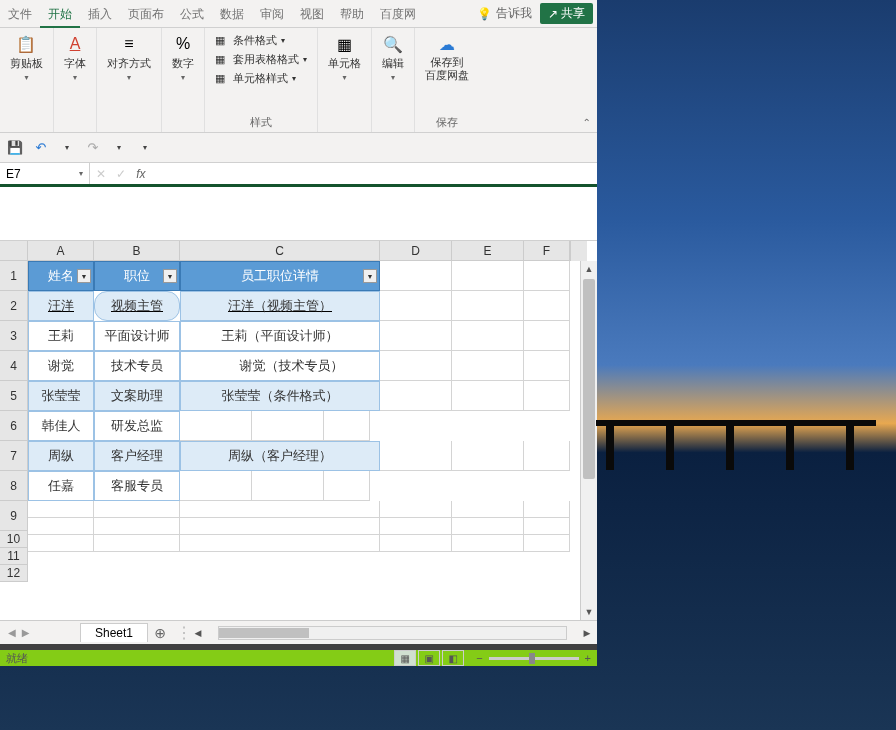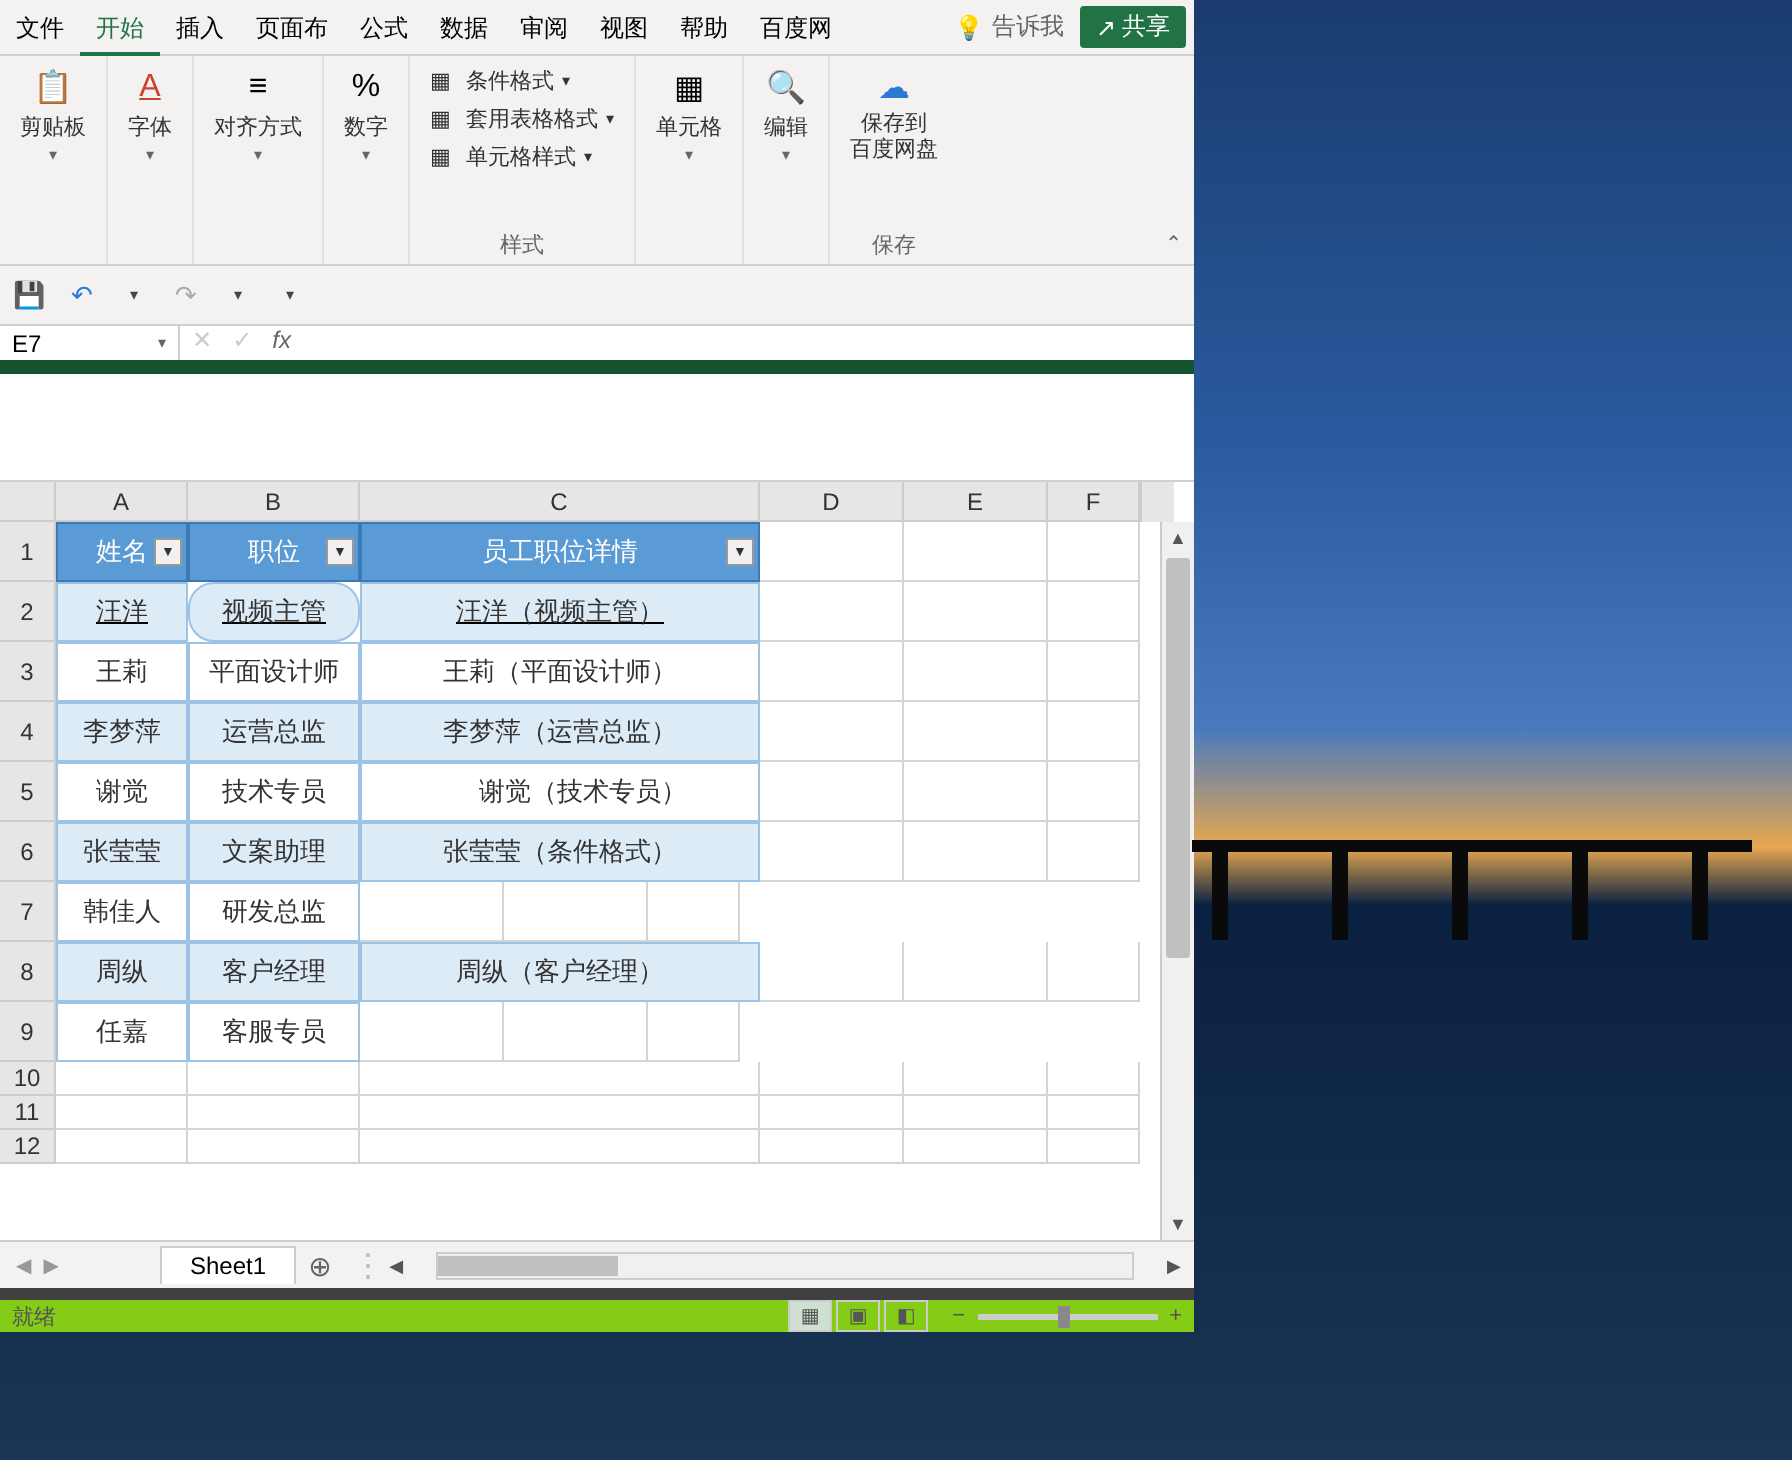--- a/index.html
+++ b/index.html
@@ -1,37 +1,37 @@
 <!DOCTYPE html>
 <html><head>
 <meta charset="utf-8">
 <style>
 * { box-sizing: border-box; margin: 0; padding: 0; font-family: "Microsoft YaHei", sans-serif; }
 body { width: 896px; height: 730px; background: linear-gradient(to bottom, #1a3c6e 0%, #2a5a9e 30%, #4a7abd 50%, #e8a850 58%, #0a2040 62%, #1a3555 100%); overflow: hidden; position: relative; }
 .excel-window { width: 597px; height: 666px; background: #fff; position: relative; display: flex; flex-direction: column; }
 .ribbon-tabs { height: 28px; background: #f3f2f1; display: flex; align-items: center; border-bottom: 1px solid #d0d0d0; }
-.ribbon-tabs .tab { padding: 0 8px; height: 28px; line-height: 28px; font-size: 12px; color: #000000; cursor: pointer; }
+.ribbon-tabs .tab { padding: 0 8px; height: 28px; line-height: 28px; font-size: 12px; color: #737373; cursor: pointer; }
 .ribbon-tabs .tab.active { color: #217346; border-bottom: 2px solid #217346; font-weight: 500; }
 .ribbon-tabs .tell-me { display: flex; align-items: center; margin-left: auto; padding: 0 8px; color: #666; font-size: 12px; gap: 4px; }
 .share-btn { background: #217346; color: #fff; padding: 2px 8px; font-size: 12px; display: flex; align-items: center; gap: 3px; border-radius: 2px; margin-right: 4px; }
 .ribbon-content { height: 105px; background: #f3f2f1; display: flex; border-bottom: 1px solid #d0d0d0; position: relative; }
 .ribbon-group { display: flex; flex-direction: column; align-items: center; padding: 4px 6px 2px; border-right: 1px solid #e0e0e0; }
 .ribbon-group .group-body { flex: 1; display: flex; align-items: flex-start; gap: 4px; }
 .ribbon-group .group-label { font-size: 11px; color: #666; margin-top: 2px; }
 .big-btn { display: flex; flex-direction: column; align-items: center; gap: 2px; padding: 2px 4px; cursor: pointer; }
 .big-btn .icon { width: 20px; height: 20px; display: flex; align-items: center; justify-content: center; font-size: 16px; }
 .big-btn .label { font-size: 11px; color: #333; white-space: nowrap; }
 .big-btn .dropdown { font-size: 8px; color: #666; }
 .style-list { display: flex; flex-direction: column; gap: 2px; }
 .style-item { display: flex; align-items: center; gap: 4px; font-size: 11px; color: #333; padding: 1px 4px; cursor: pointer; }
 .style-item .icon { width: 14px; height: 14px; }
 .collapse-ribbon { position: absolute; bottom: 4px; right: 6px; font-size: 10px; color: #666; cursor: pointer; }
 .qat { height: 30px; background: #f3f2f1; display: flex; align-items: center; padding: 0 6px; gap: 8px; border-bottom: 1px solid #d0d0d0; }
 .qat .qat-btn { width: 18px; height: 18px; display: flex; align-items: center; justify-content: center; cursor: pointer; color: #444; font-size: 13px; }
-.namebox-row { height: 24px; display: flex; align-items: flex-start; border-bottom: 7px solid #14532d; background: #fff; }
+.namebox-row { height: 24px; display: flex; align-items: center; border-bottom: 3px solid #14532d; background: #fff; }
 .namebox { width: 90px; border-right: 1px solid #d0d0d0; padding: 0 6px; font-size: 12px; display: flex; align-items: center; height: 100%; justify-content: space-between; }
 .namebox .dd { font-size: 8px; color: #666; }
 .fx-area { display: flex; align-items: center; padding: 0 6px; gap: 10px; flex:1; }
 .fx-area .fx-btn { color: #888; font-size: 12px; cursor: pointer; }
 .fx-area .fx-label { font-style: italic; color: #666; font-size: 12px; }
 .spacer-row { height: 54px; background: #fff; border-bottom: 1px solid #d0d0d0; }
 .grid-area { flex: 1; display: flex; flex-direction: column; overflow: hidden; background: #fff; position: relative; }
 .grid-headers { display: flex; height: 20px; }
 .corner { width: 28px; background: #e6e6e6; border-right: 1px solid #ccc; border-bottom: 1px solid #ccc; }
 .col-header { background: #e6e6e6; border-right: 1px solid #ccc; border-bottom: 1px solid #ccc; text-align: center; font-size: 12px; color: #333; line-height: 20px; }
@@ -264,28 +264,20 @@
           </div>
           <div class="cell-row" style="height: 30px;">
             <div class="cell data-cell" style="width: 66px; height: 30px;">王莉</div>
             <div class="cell data-cell" style="width: 86px; height: 30px;">平面设计师</div>
             <div class="cell data-cell" style="width: 200px; height: 30px;">王莉（平面设计师）</div>
             <div class="cell" style="width: 72px; height: 30px;"></div>
             <div class="cell" style="width: 72px; height: 30px;"></div>
             <div class="cell" style="width: 46px; height: 30px;"></div>
           </div>
           <div class="cell-row" style="height: 30px;">
-            <div class="cell data-cell alt" style="width: 66px; height: 30px;">李梦萍</div>
-            <div class="cell data-cell alt" style="width: 86px; height: 30px;">运营总监</div>
-            <div class="cell data-cell alt" style="width: 200px; height: 30px;">李梦萍（运营总监）</div>
-            <div class="cell" style="width: 72px; height: 30px;"></div>
-            <div class="cell" style="width: 72px; height: 30px;"></div>
-            <div class="cell" style="width: 46px; height: 30px;"></div>
-          </div>
-          <div class="cell-row" style="height: 30px;">
             <div class="cell data-cell" style="width: 66px; height: 30px;">谢觉</div>
             <div class="cell data-cell" style="width: 86px; height: 30px;">技术专员</div>
             <div class="cell data-cell" style="width: 200px; height: 30px; padding-left: 23px;">谢觉（技术专员）</div>
             <div class="cell" style="width: 72px; height: 30px;"></div>
             <div class="cell" style="width: 72px; height: 30px;"></div>
             <div class="cell" style="width: 46px; height: 30px;"></div>
           </div>
           <div class="cell-row" style="height: 30px;">
             <div class="cell data-cell alt" style="width: 66px; height: 30px;">张莹莹</div>
             <div class="cell data-cell alt" style="width: 86px; height: 30px;">文案助理</div>

